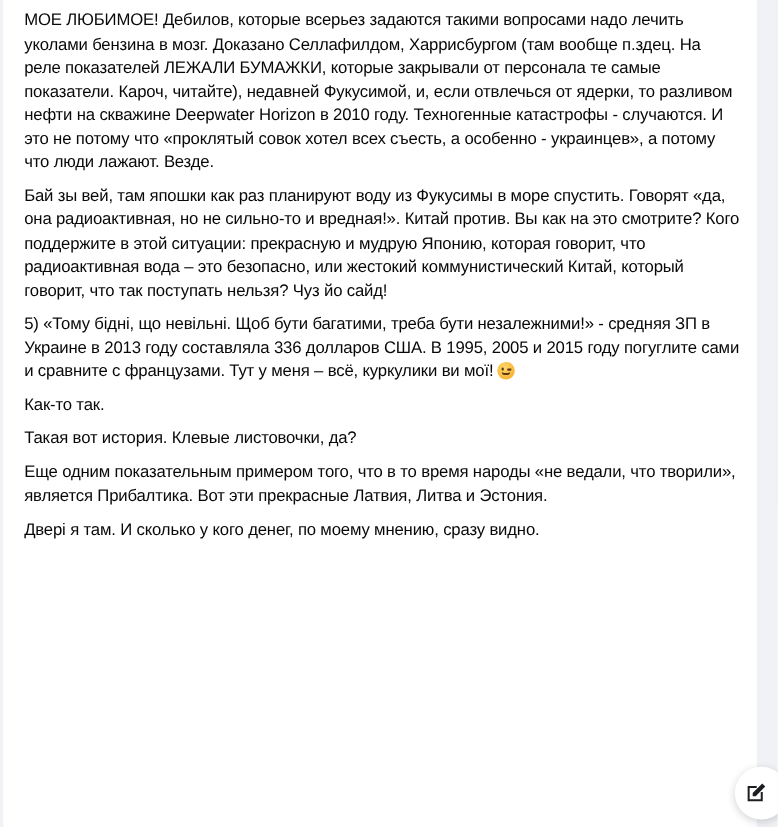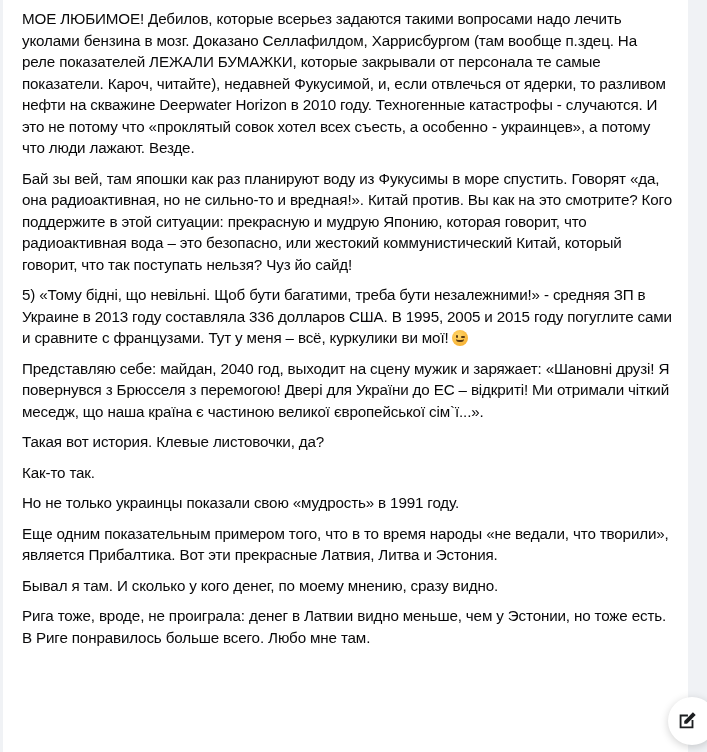--- a/index.html
+++ b/index.html
@@ -48,27 +48,24 @@
     .fab svg { width: 22px; height: 22px; margin-left: -10px; }
   </style>
 </head>
 <body>
 
 <div class="card">
   <div class="post-text">
     <p>МОЕ ЛЮБИМОЕ! Дебилов, которые всерьез задаются такими вопросами надо лечить уколами бензина в мозг. Доказано Селлафилдом, Харрисбургом (там вообще п.здец. На реле показателей ЛЕЖАЛИ БУМАЖКИ, которые закрывали от персонала те самые показатели. Кароч, читайте), недавней Фукусимой, и, если отвлечься от ядерки, то разливом нефти на скважине Deepwater Horizon в 2010 году. Техногенные катастрофы - случаются. И это не потому что «проклятый совок хотел всех съесть, а особенно - украинцев», а потому что люди лажают. Везде.</p>
     <p>Бай зы вей, там япошки как раз планируют воду из Фукусимы в море спустить. Говорят «да, она радиоактивная, но не сильно-то и вредная!». Китай против. Вы как на это смотрите? Кого поддержите в этой ситуации: прекрасную и мудрую Японию, которая говорит, что радиоактивная вода – это безопасно, или жестокий коммунистический Китай, который говорит, что так поступать нельзя? Чуз йо сайд!</p>
     <p><span>5) «Тому бідні, що невільні. Щоб бути багатими, треба бути незалежними!» - средняя ЗП в Украине в 2013 году составляла 336 долларов США. В 1995, 2005 и 2015 году погуглите сами и сравните с французами. Тут у меня – всё, куркулики ви мої!</span><span class="emoji"><span class="wink"></span></span></p>
-    <p>Представляю себе: майдан, 2040 год, выходит на сцену мужик и заряжает: «Шановні друзі! Я повернувся з Брюсселя з перемогою! Двері для України до ЕС – відкриті! Ми отримали чіткий меседж, що наша країна є частиною великої європейської сім`ї...».</p>
+    <p>Как-то так.</p>
     <p>Такая вот история. Клевые листовочки, да?</p>
-    <p>Как-то так.</p>
-    <p>Но не только украинцы показали свою «мудрость» в 1991 году.</p>
     <p>Еще одним показательным примером того, что в то время народы «не ведали, что творили», является Прибалтика. Вот эти прекрасные Латвия, Литва и Эстония.</p>
-    <p>Бывал я там. И сколько у кого денег, по моему мнению, сразу видно.</p>
-    <p>Рига тоже, вроде, не проиграла: денег в Латвии видно меньше, чем у Эстонии, но тоже есть. В Риге понравилось больше всего. Любо мне там.</p>
+    <p>Двері я там. И сколько у кого денег, по моему мнению, сразу видно.</p>
 
   </div>
 </div>
 
 <div class="fab" title="New message">
   <svg viewBox="0 0 24 24">
     <path d="M4 5h9v2H6v11h11v-7h2v9H4z" fill="#1c1e21"></path>
     <path d="M18.5 2.5l3 3L12 15H9v-3z" fill="#1c1e21"></path>
   </svg>
 </div>

